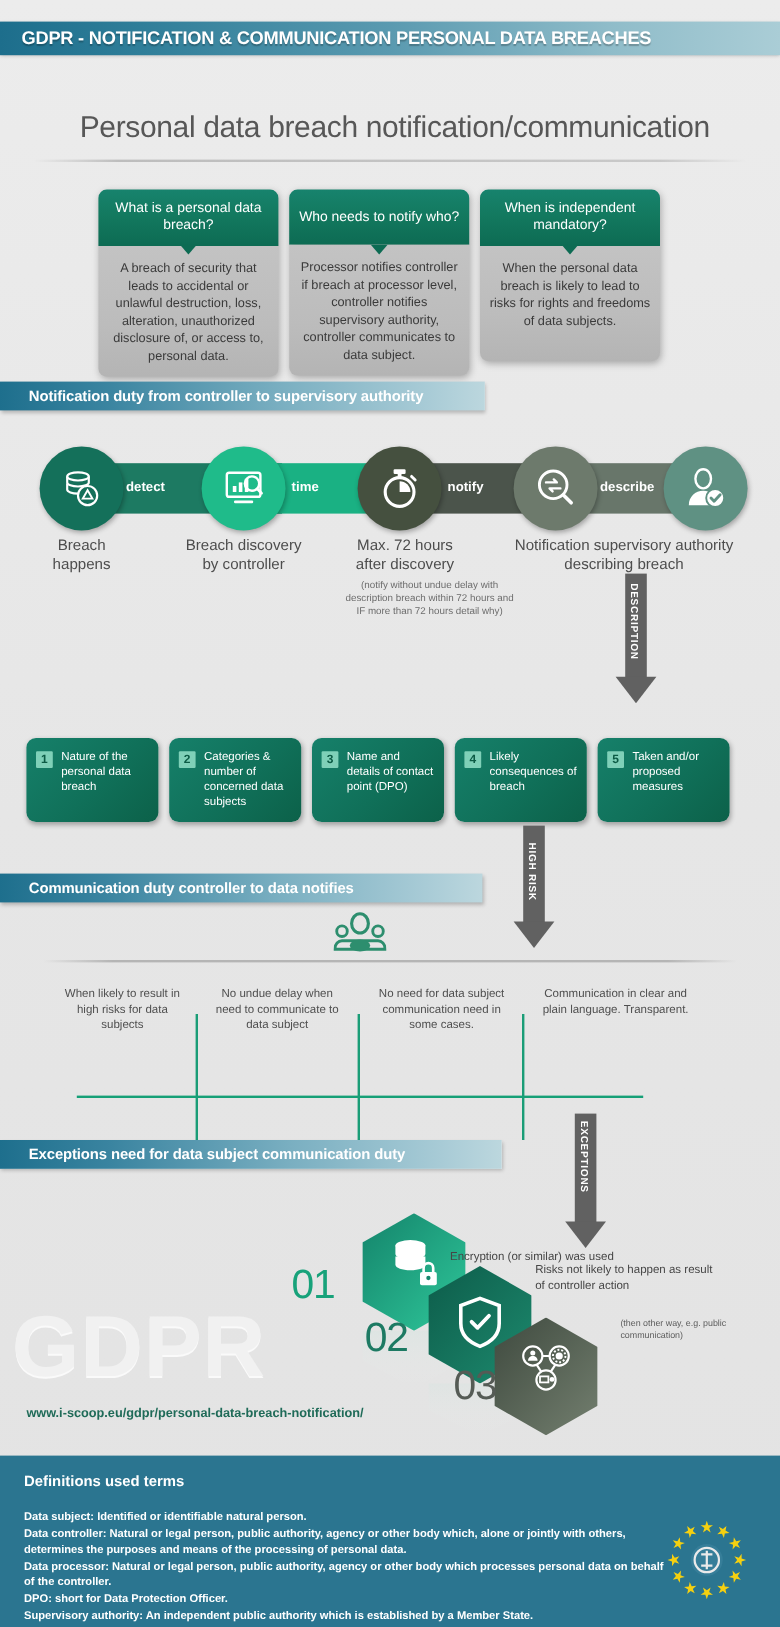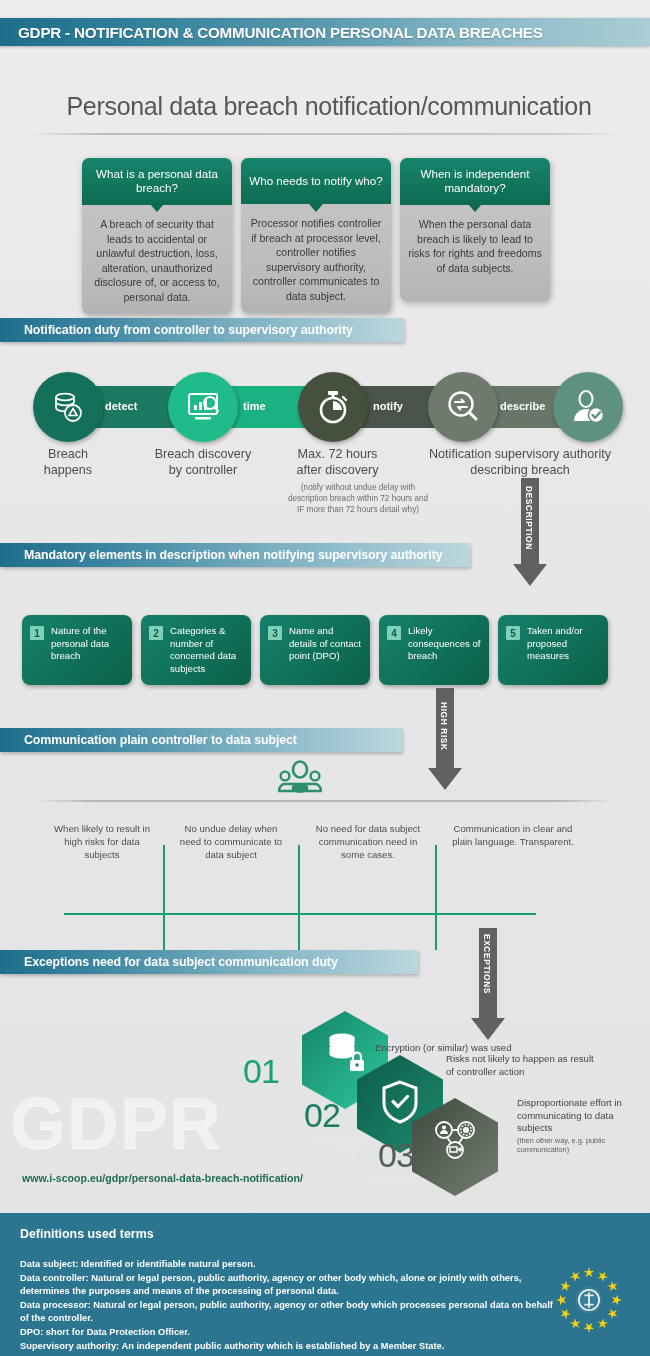--- a/index.html
+++ b/index.html
@@ -242,23 +242,20 @@
   <div class="tlcap" style="left:400px; top:447px; width:240px; white-space:pre-line;">Notification supervisory authority
 describing breach</div>
   <div class="tlsub" style="left:287px; top:482px; width:142px;">(notify without undue delay with description breach within 72 hours and IF more than 72 hours detail why)</div>
 
   <div class="arrow" style="left:510px; top:478px; width:40px; height:112px;">
     <div class="stem" style="left:11px; top:0; width:18px; height:88px;"></div>
     <div class="head" style="left:3px; top:86px;"></div>
     <div class="alabel" style="left:14px; top:8px;">DESCRIPTION</div>
   </div>
 
-  <div class="banner" style="left:0; top:543px; width:470px;">
-    <div class="bl">Mandatory elements in description when notifying supervisory authority</div>
-  </div>
 
   <div class="nboxes">
     <div class="nbox">
       <div class="num">1</div>
       <div class="ntext">Nature of the personal data breach</div>
     </div>
     <div class="nbox">
       <div class="num">2</div>
       <div class="ntext">Categories &amp; number of concerned data subjects</div>
     </div>
@@ -276,21 +273,21 @@
     </div>
   </div>
 
   <div class="arrow" style="left:425px; top:688px; width:40px; height:110px;">
     <div class="stem" style="left:11px; top:0; width:18px; height:82px;"></div>
     <div class="head" style="left:3px; top:80px;"></div>
     <div class="alabel" style="left:14px; top:14px;">HIGH RISK</div>
   </div>
 
   <div class="banner" style="left:0; top:728px; width:402px;">
-    <div class="bl">Communication plain controller to data subject</div>
+    <div class="bl">Communication duty controller to data notifies</div>
   </div>
 
   <div style="position:absolute; left:278px; top:760px;">
     <svg width="44" height="36" viewBox="0 0 44 36">
       <ellipse cx="22" cy="9.5" rx="7" ry="8" fill="none" stroke="#2d8e6e" stroke-width="2.6"></ellipse>
       <circle cx="7" cy="16" r="4.4" fill="none" stroke="#2d8e6e" stroke-width="2.4"></circle>
       <circle cx="37" cy="16" r="4.4" fill="none" stroke="#2d8e6e" stroke-width="2.4"></circle>
       <path d="M1 31c0-4.4 3-7 6-7h30c3 0 6 2.6 6 7z" fill="none" stroke="#2d8e6e" stroke-width="2.4"></path>
       <ellipse cx="22" cy="28" rx="8.5" ry="5" fill="#2d8e6e"></ellipse>
     </svg>
@@ -402,21 +399,20 @@
         <circle cx="12" cy="10.5" r="2.1" fill="#fff"></circle>
         <path d="M8 17c0-2.4 1.8-4 4-4s4 1.6 4 4z" fill="#fff"></path>
         <circle cx="34" cy="13" r="3" fill="#fff"></circle>
         <circle cx="34" cy="13" r="5.2" fill="none" stroke="#fff" stroke-width="1.6" stroke-dasharray="1.6 1.6"></circle>
         <rect x="18" y="30" width="7" height="5" fill="none" stroke="#fff" stroke-width="1.5"></rect>
         <circle cx="28" cy="32.5" r="2" fill="#fff"></circle>
       </svg>
     </div>
     <div class="hexnum" style="left:378px; top:1136px; color:#555b55;">03</div>
     <div class="hextxt" style="left:517px; top:1097px; width:128px;">
-      <span>Disproportionate effort in communicating to data subjects</span>
       <span class="small">(then other way, e.g. public communication)</span>
     </div>
   </div>
 
   <div class="urltext">www.i-scoop.eu/gdpr/personal-data-breach-notification/</div>
 
   <div class="footer">
     <div class="fhead">Definitions used terms</div>
     <div class="fbody" style="white-space:pre-line;">Data subject: Identified or identifiable natural person.
 Data controller: Natural or legal person, public authority, agency or other body which, alone or jointly with others, determines the purposes and means of the processing of personal data.

